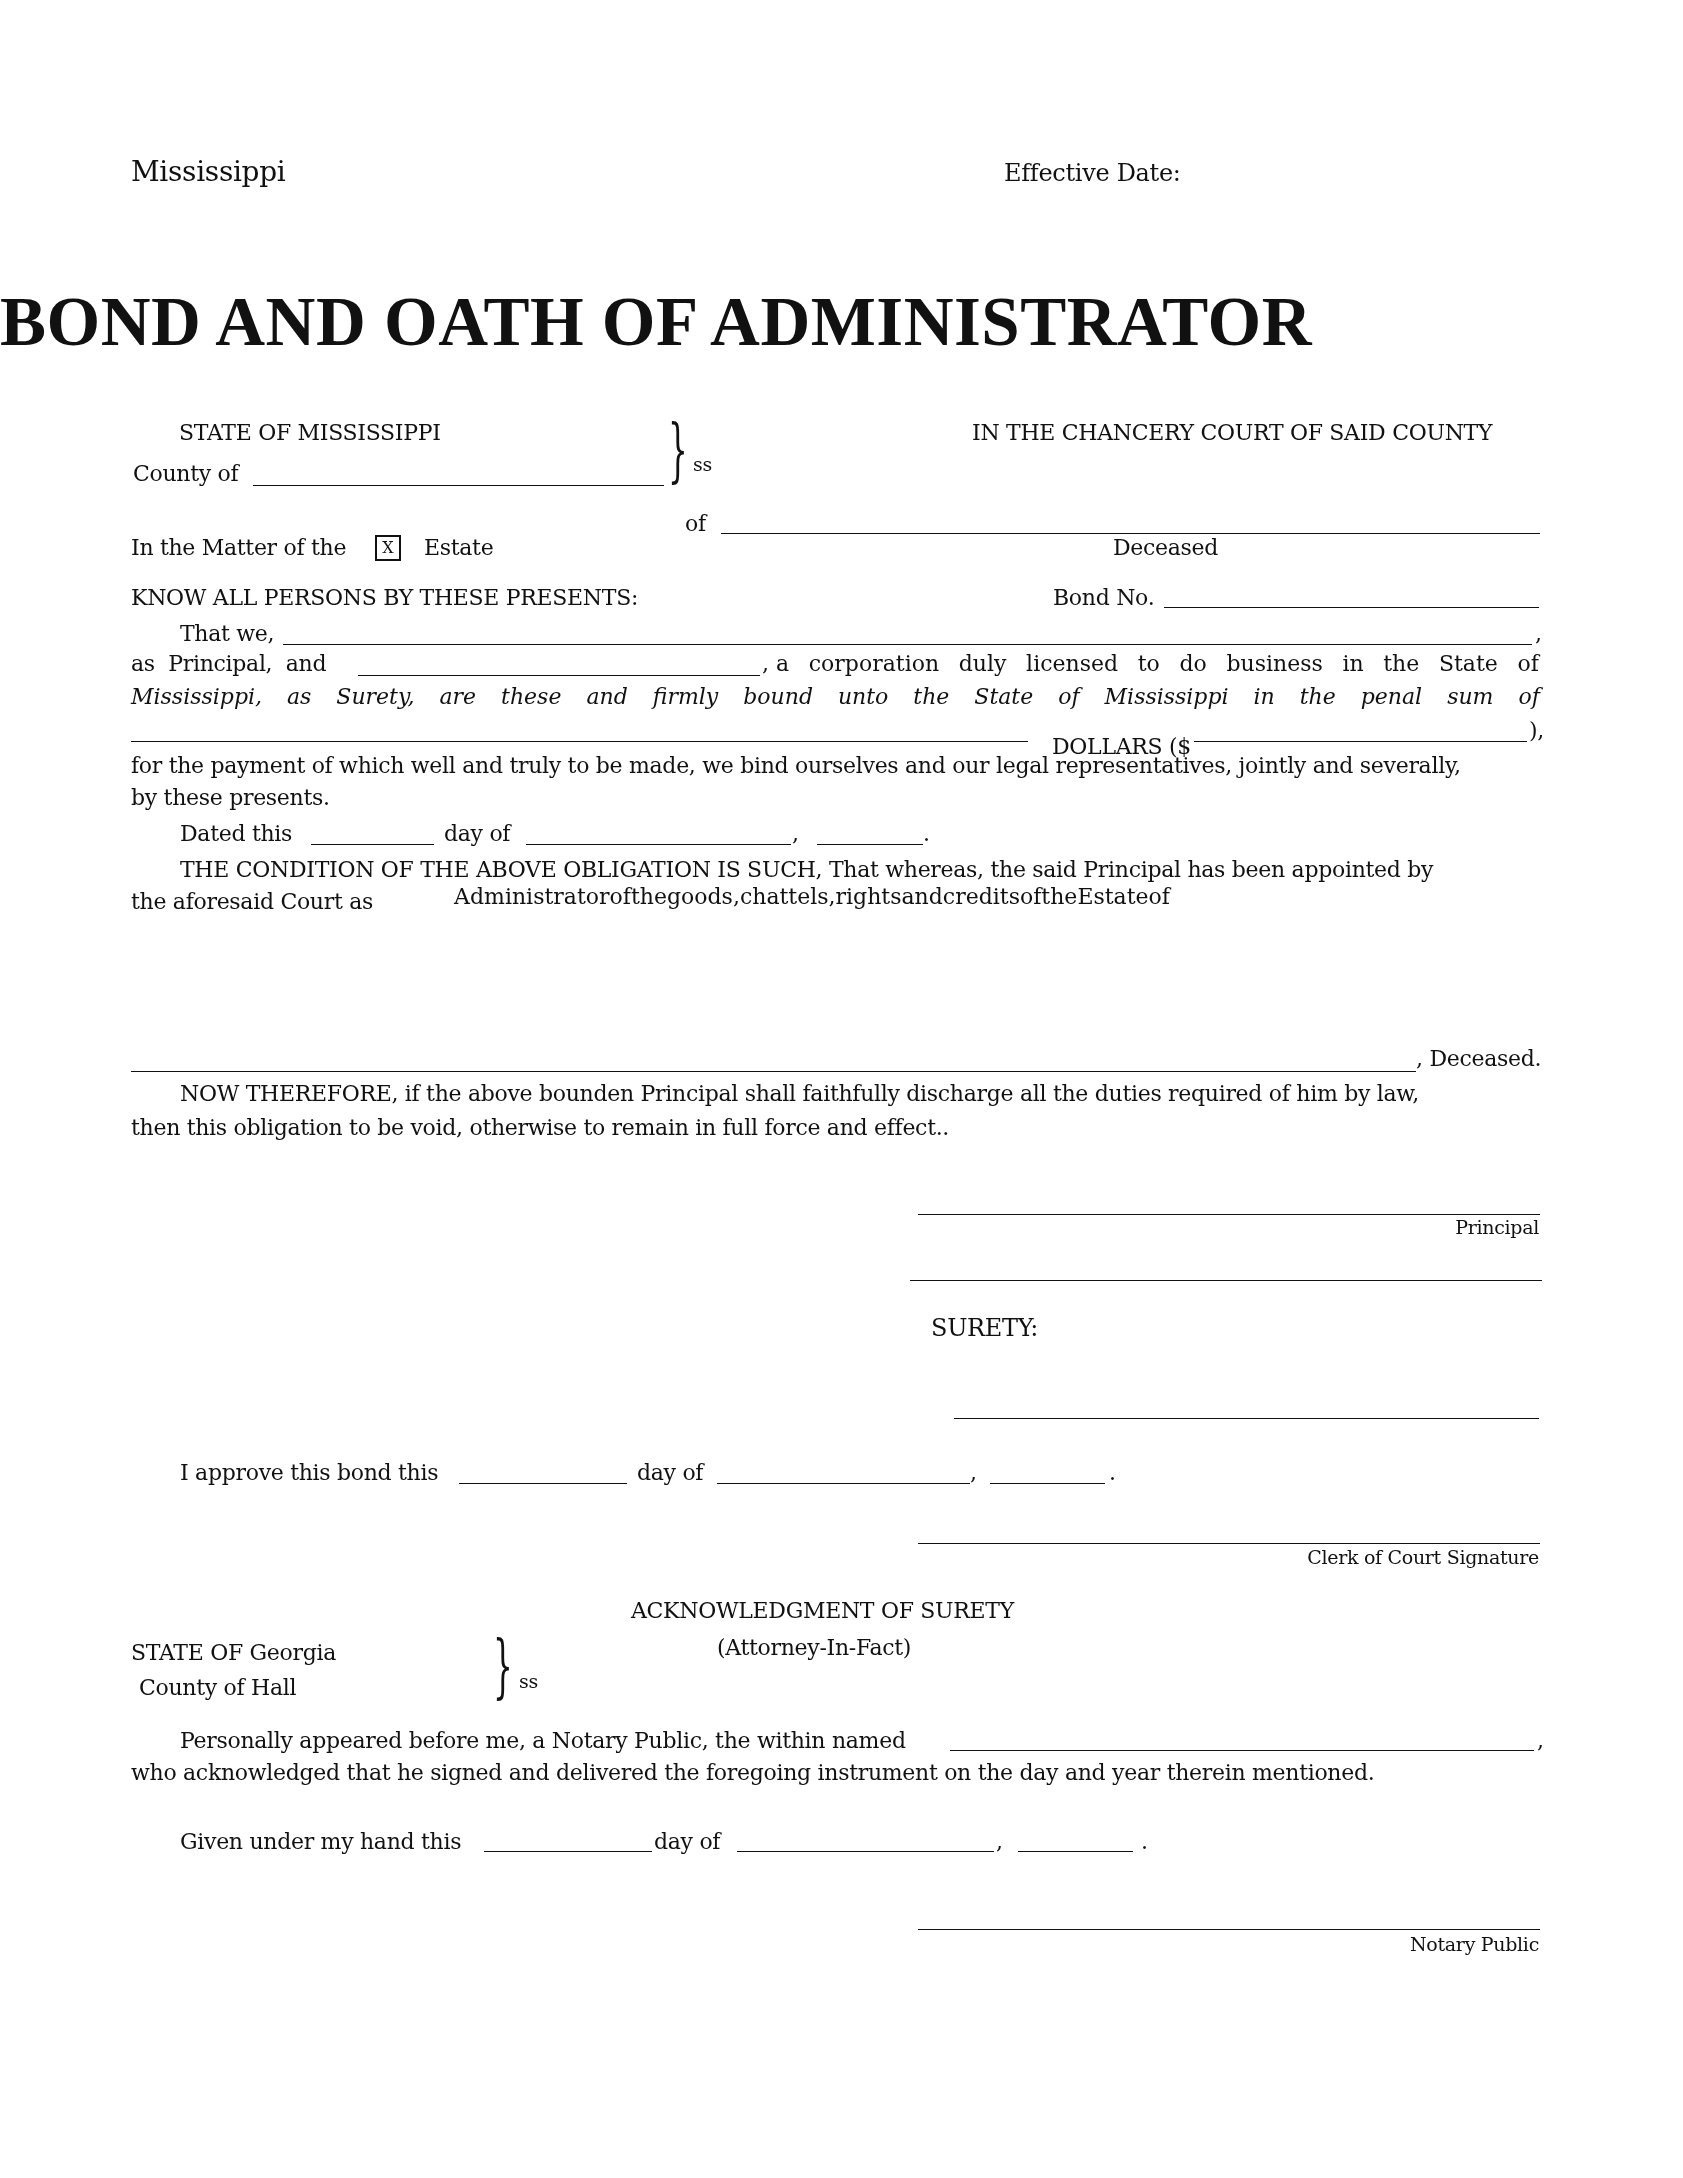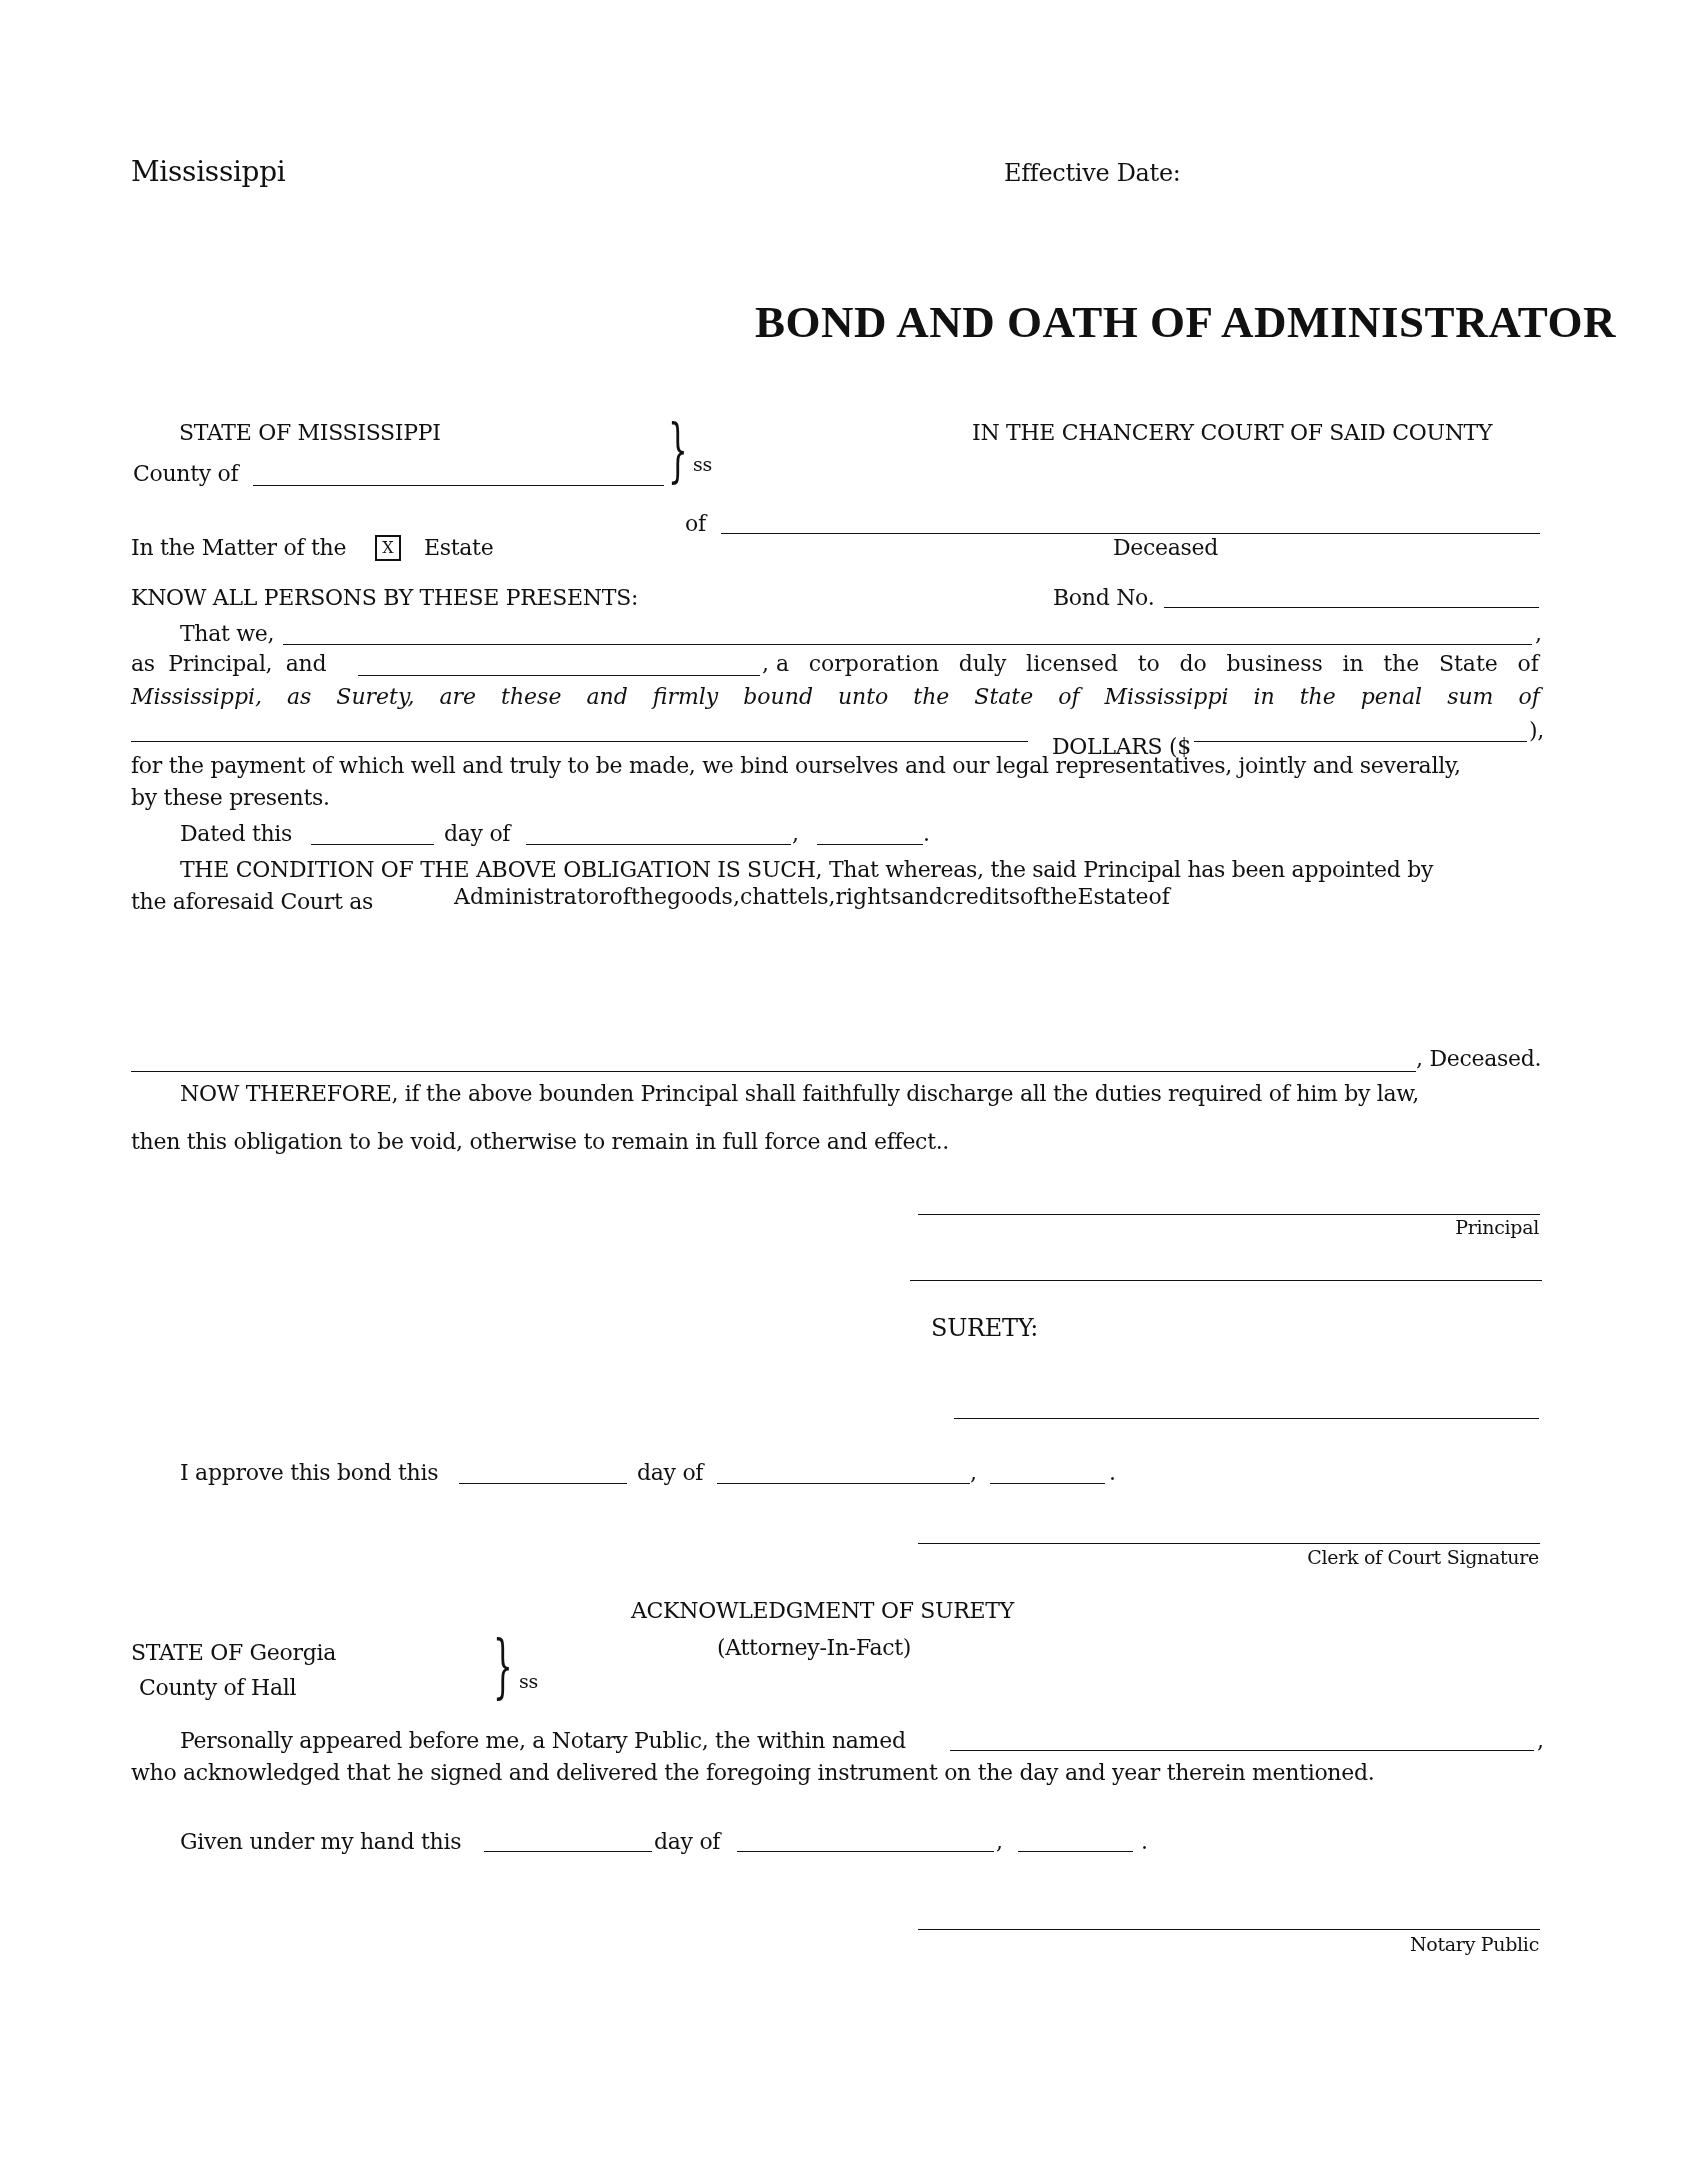--- a/index.html
+++ b/index.html
@@ -1,21 +1,21 @@
 <!DOCTYPE html>
 <html><head>
 <meta charset="utf-8">
 <style>
   html,body{margin:0;padding:0;background:#fff;}
   body{width:1683px;height:2178px;position:relative;overflow:hidden;
     font-family:"DejaVu Serif","Liberation Serif",serif;color:#111;}
   .t{position:absolute;font-size:22px;line-height:26px;white-space:nowrap;letter-spacing:-0.3px;}
   .ln{position:absolute;height:0;border-top:1.6px solid #111;}
-  .title{position:absolute;left:0;width:1616px;text-align:right;top:293px;
-    font-family:"Liberation Serif",serif;font-weight:bold;font-size:45px;line-height:59px;letter-spacing:0.5px;}
+  .title{position:absolute;left:0;width:1616px;text-align:left;top:293px;
+    font-family:"Liberation Serif",serif;font-weight:bold;font-size:69px;line-height:59px;letter-spacing:0.5px;}
   .just{position:absolute;left:131px;width:1409px;display:flex;justify-content:space-between;font-size:22px;line-height:26px;}
   .small{font-size:19px;}
   .brace{position:absolute;font-size:69px;line-height:69px;font-weight:200;transform:scaleX(0.45);}
   .chk{position:absolute;width:22px;height:22px;border:2px solid #111;font-size:16px;line-height:22px;text-align:center;}
 </style>
 </head>
 <body>
 
 <div class="t" style="left:131px;top:156px;font-size:28px;line-height:32px;">Mississippi</div>
 <div class="t" style="left:1004px;top:160px;font-size:24px;">Effective Date:</div>
@@ -111,21 +111,21 @@
     <span>of</span>
     <span>the</span>
     <span>Estate</span>
     <span>of</span>
 </div>
 
 <div class="ln" style="left:131px;width:1285px;top:1071px;"></div>
 <div class="t" style="left:1416px;top:1046px;">, Deceased.</div>
 
 <div class="t" style="left:180px;top:1081px;">NOW THEREFORE, if the above bounden Principal shall faithfully discharge all the duties required of him by law,</div>
-<div class="t" style="left:131px;top:1115px;margin-top:14px;">then this obligation to be void, otherwise to remain in full force and effect..</div>
+<div class="t" style="left:131px;top:1115px;">then this obligation to be void, otherwise to remain in full force and effect..</div>
 
 <div class="ln" style="left:918px;width:622px;top:1214px;"></div>
 <div class="t small" style="right:144px;top:1214px;text-align:center;">Principal</div>
 <div class="ln" style="left:910px;width:632px;top:1280px;"></div>
 <div class="t" style="left:931px;top:1313px;font-size:24px;line-height:30px;">SURETY:</div>
 <div class="ln" style="left:954px;width:585px;top:1418px;"></div>
 
 <div class="t" style="left:180px;top:1460px;">I approve this bond this</div>
 <div class="ln" style="left:459px;width:168px;top:1483px;"></div>
 <div class="t" style="left:637px;top:1460px;">day of</div>

